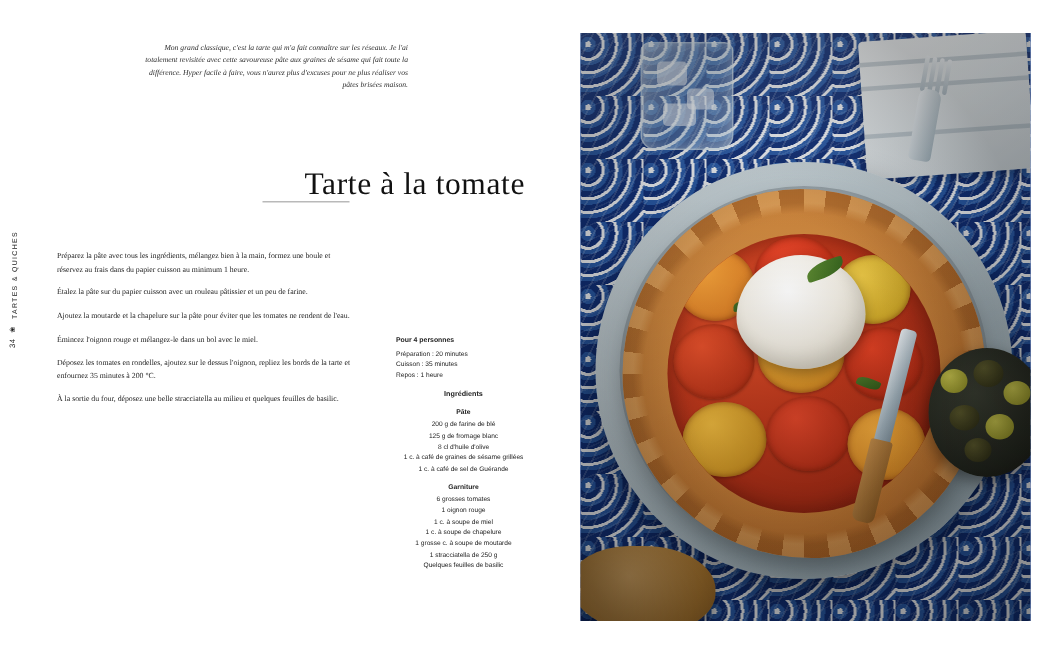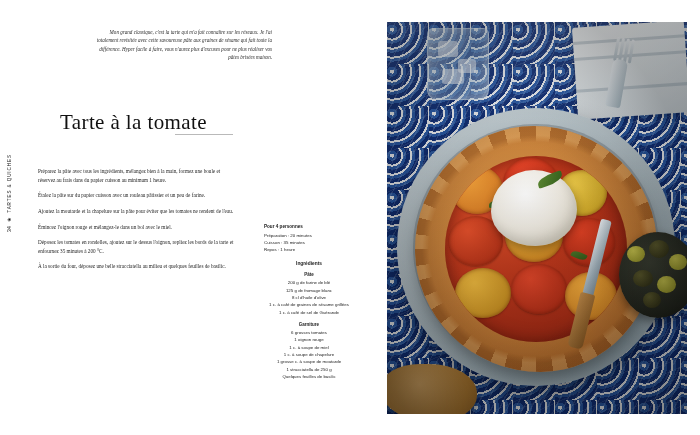--- a/index.html
+++ b/index.html
@@ -61,21 +61,21 @@
     line-height: 1.62;
     color: #2c2c2c;
   }
 
   
   #title {
     position: absolute;
     left: 60px;
     top: 96px;
     width: 290px;
-    text-align: left;
+    text-align: right;
     font-size: 21px;
     letter-spacing: 0.4px;
     color: #111;
     font-weight: 400;
   }
   #title-rule {
     position: absolute;
     left: 175px;
     top: 134px;
     width: 58px;

